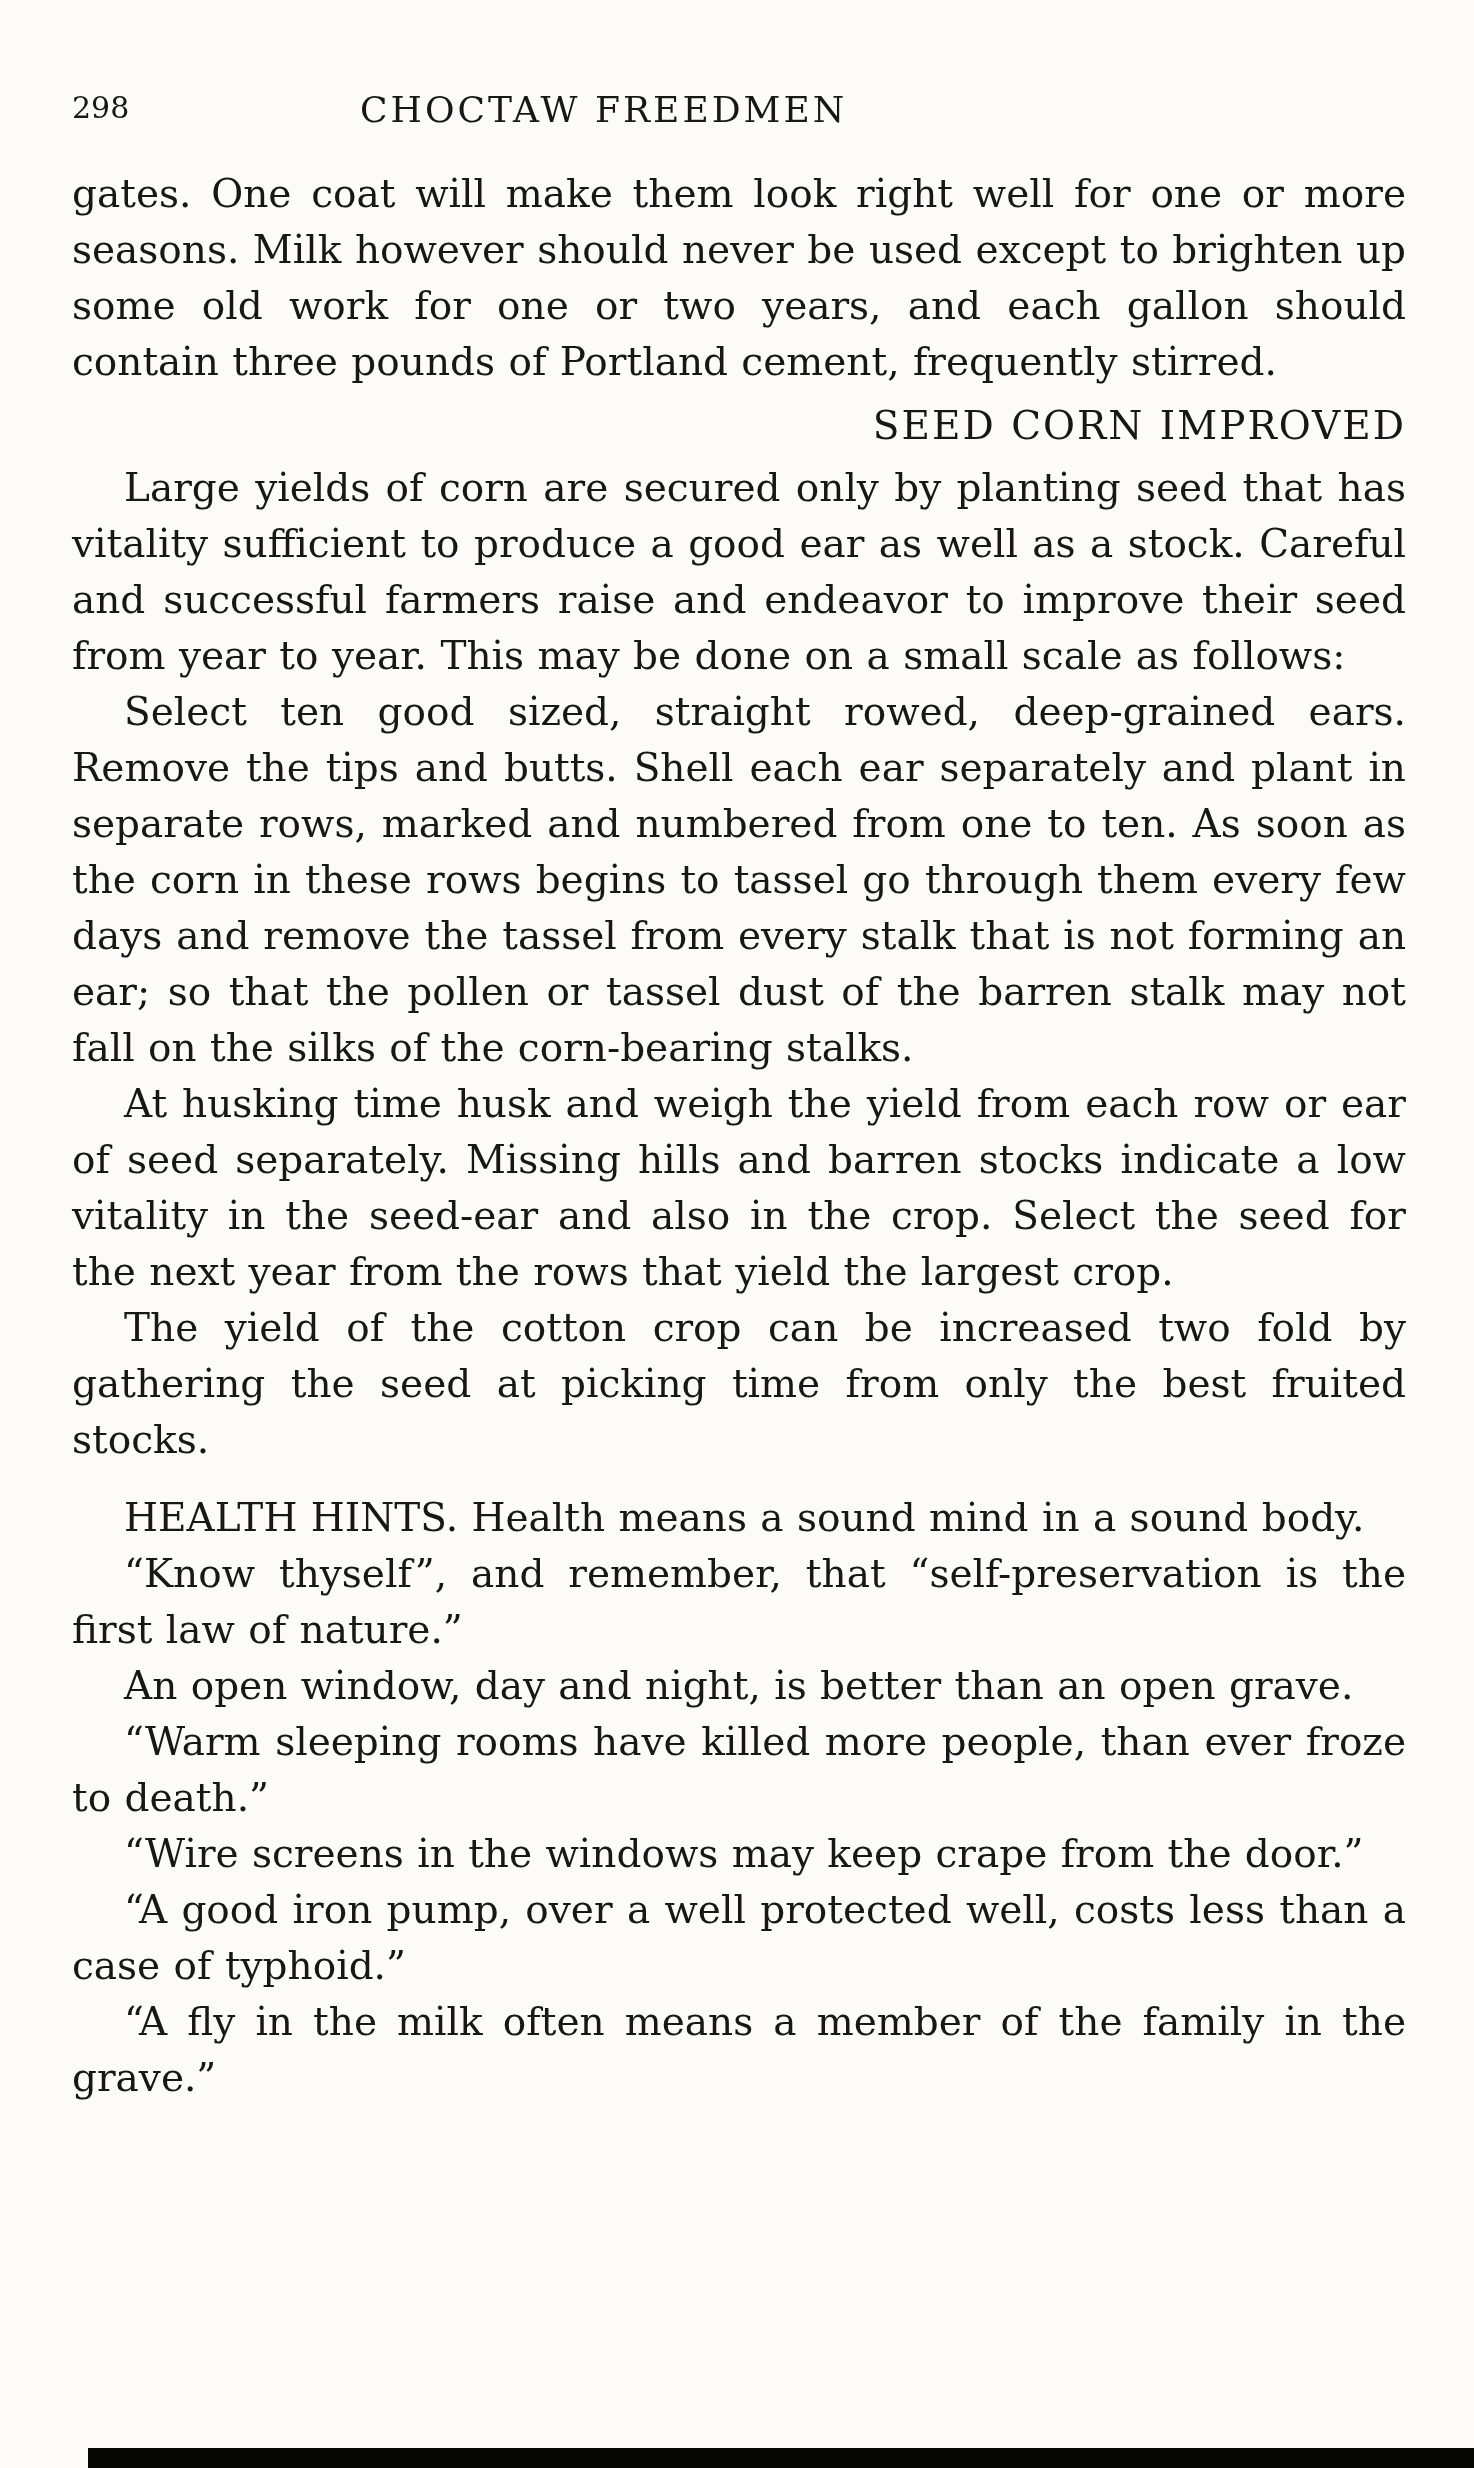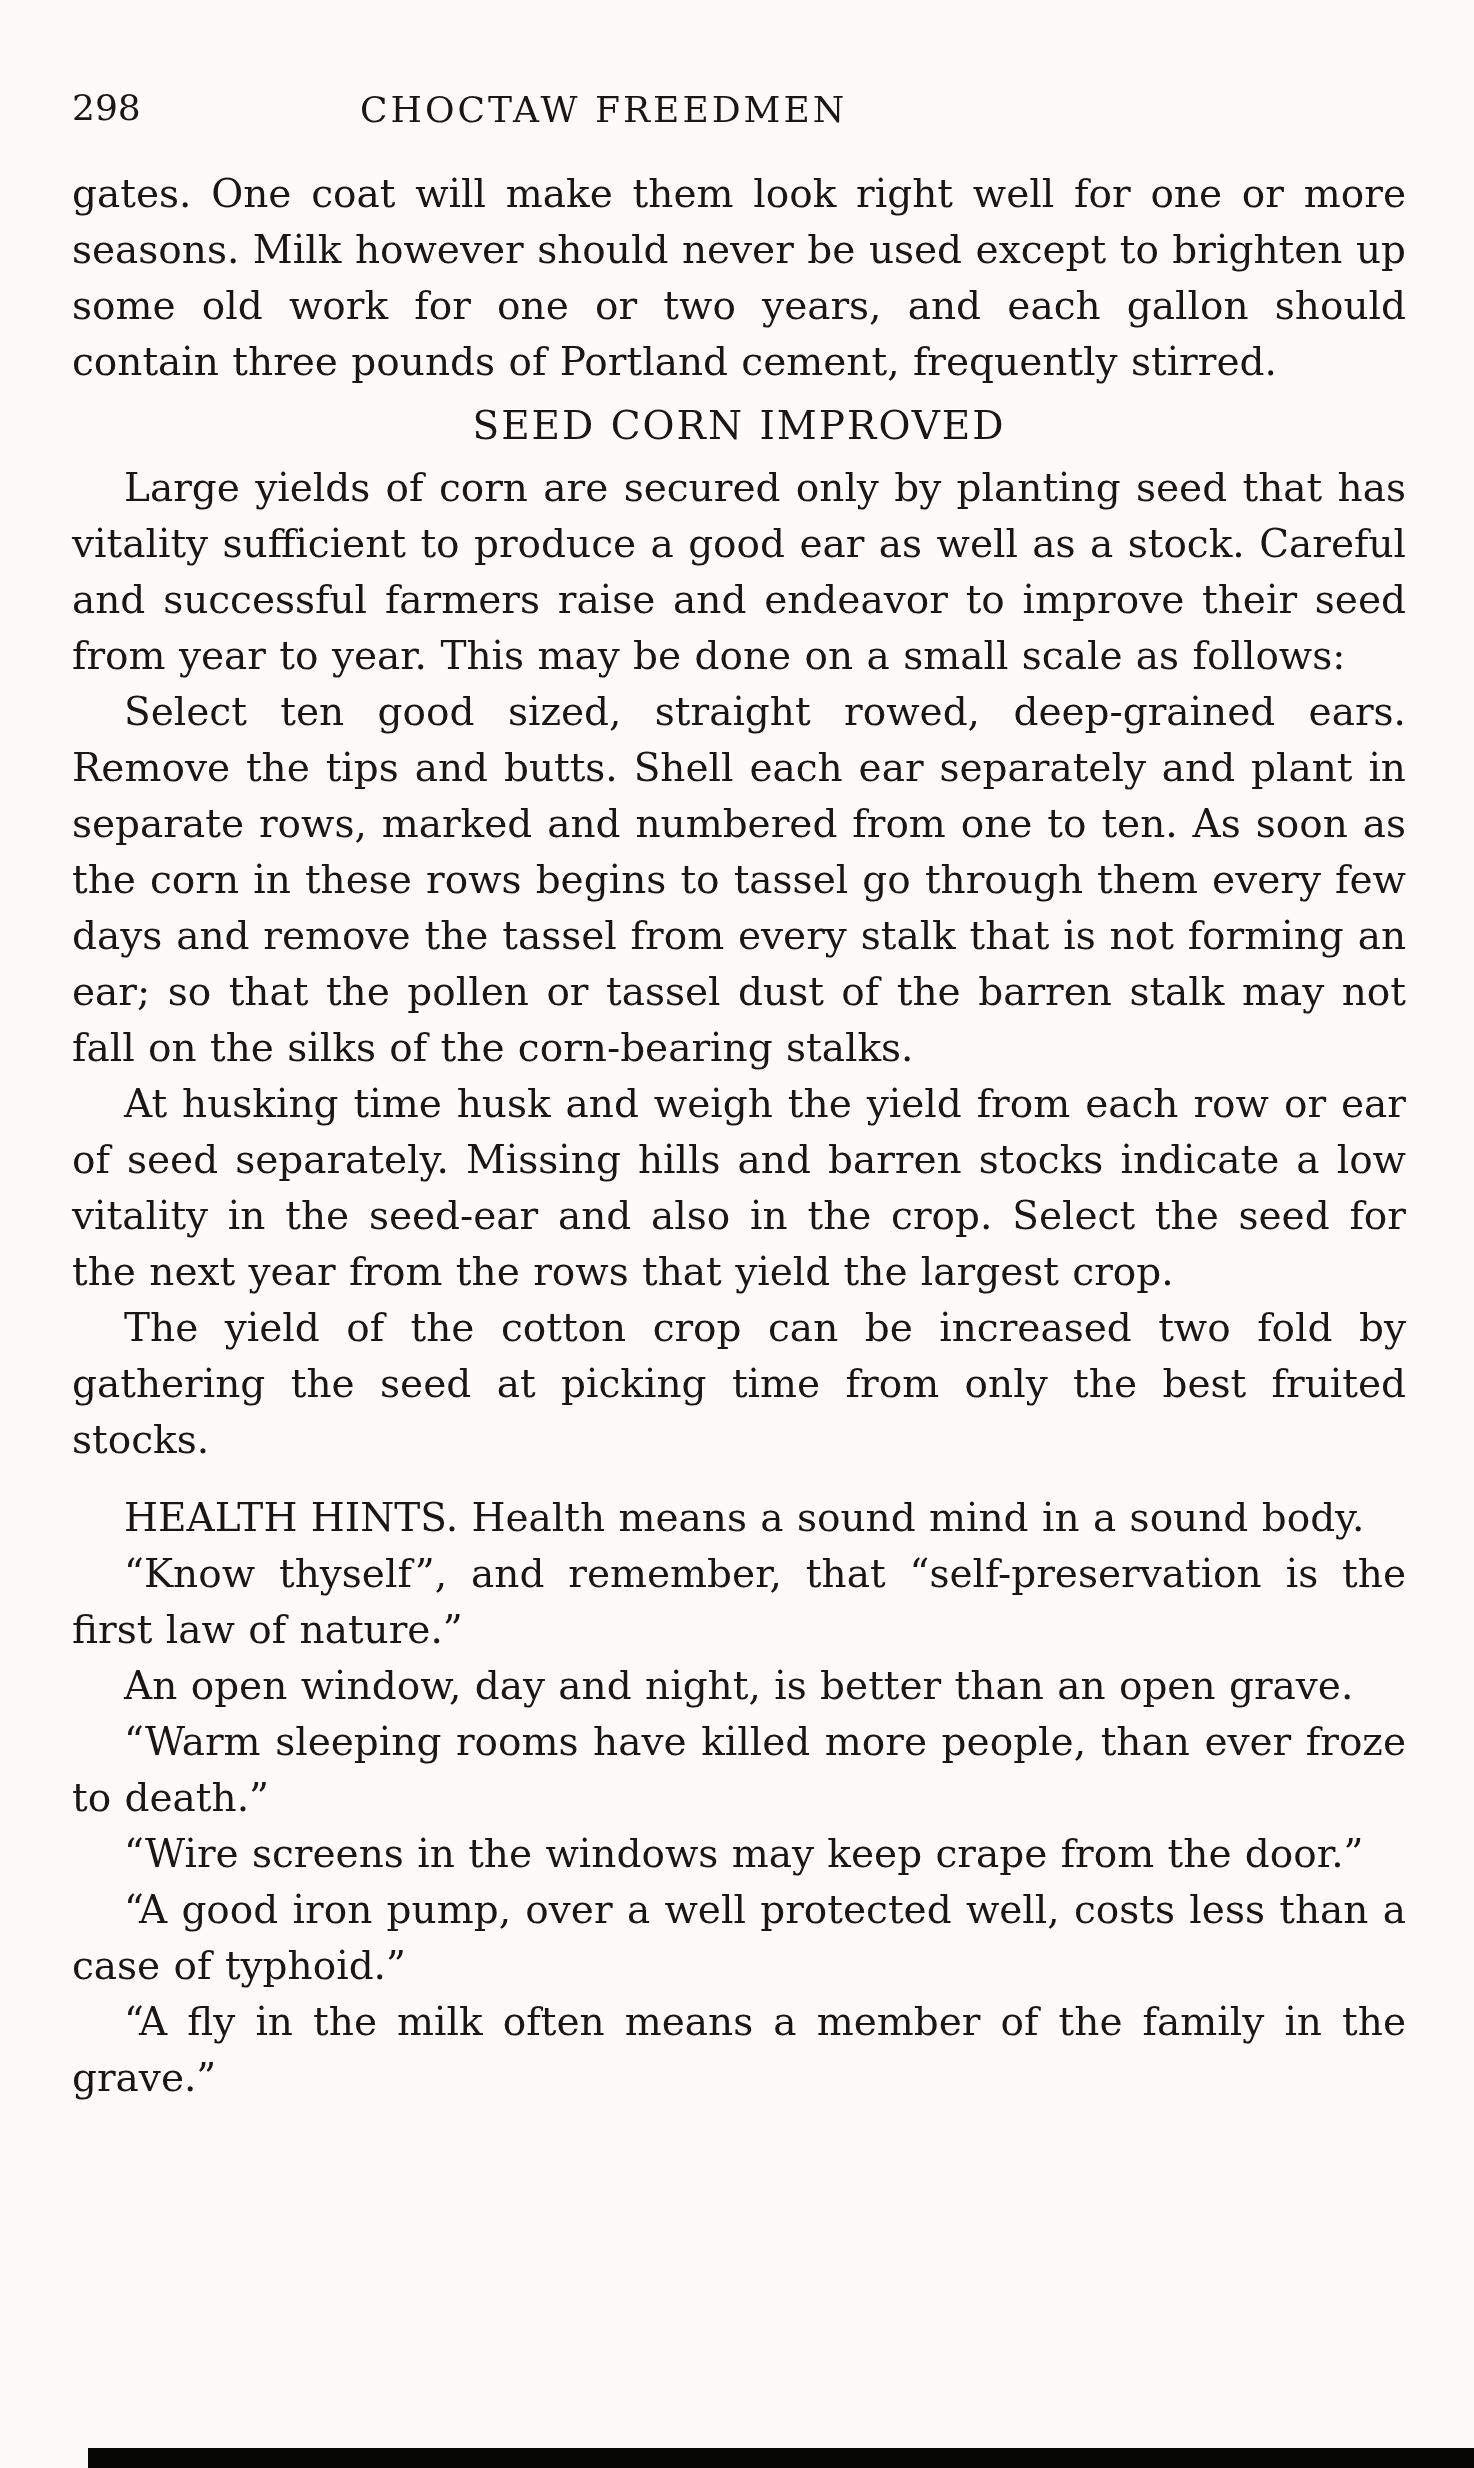--- a/index.html
+++ b/index.html
@@ -25,21 +25,21 @@
     position: absolute;
     top: 84px;
     left: 72px;
     right: 68px;
     height: 54px;
   }
   .page-number {
     position: absolute;
     left: 0;
     top: 0;
-    font-size: 36px;
+    font-size: 30px;
     line-height: 48px;
   }
   .head-title {
     position: absolute;
     left: 288px;
     top: 3px;
     font-size: 36px;
     line-height: 46px;
     letter-spacing: 3px;
   }
@@ -61,21 +61,21 @@
   .para.flush {
     text-indent: 0;
   }
   .para.space-before {
     margin-top: 22px;
   }
   .section-heading {
     margin: 8px 0 6px 0;
     font-size: 39px;
     font-weight: normal;
-    text-align: center;
+    text-align: right;
     text-indent: 0;
     letter-spacing: 2px;
   }
   .scan-edge {
     position: absolute;
     left: 88px;
     right: 0;
     bottom: 0;
     height: 20px;
     background: #070706;

